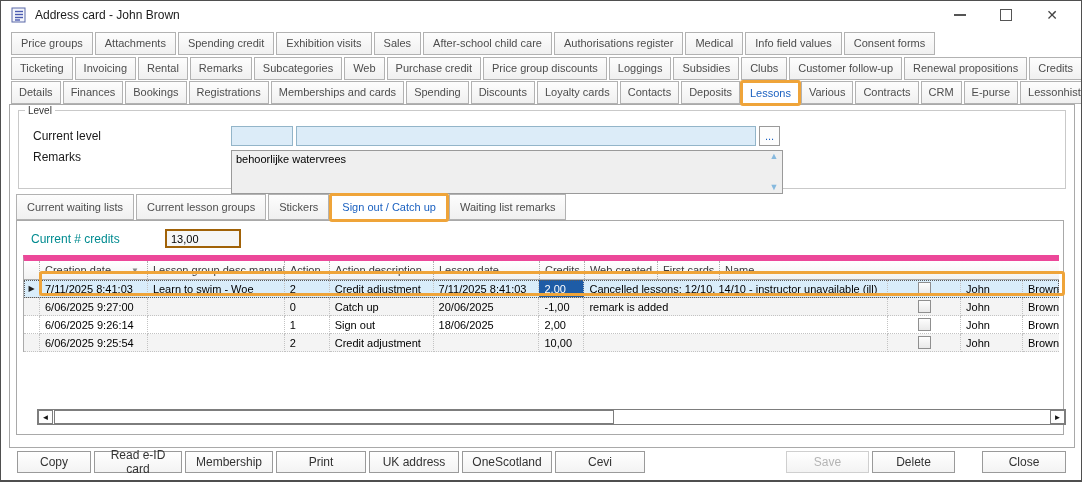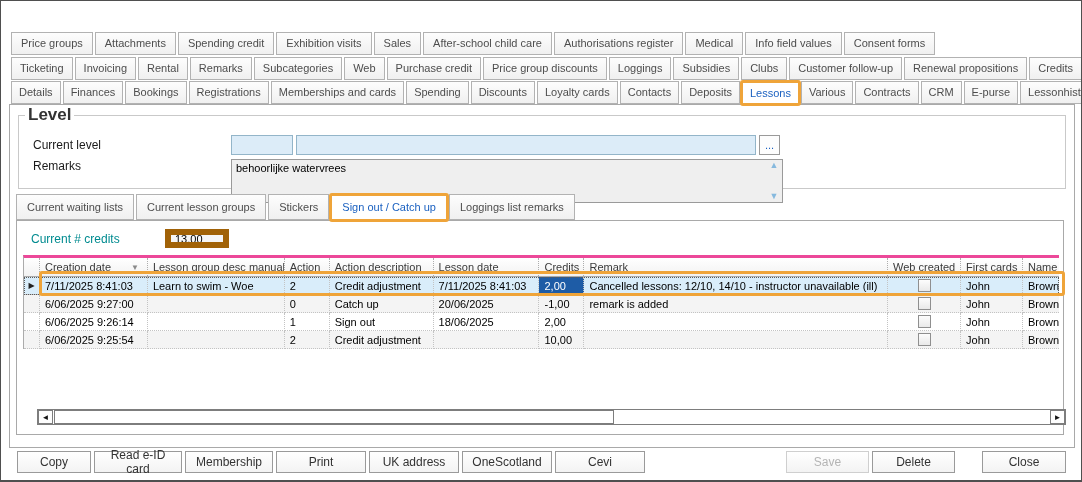--- a/index.html
+++ b/index.html
@@ -25,21 +25,21 @@
   .tab.sel{background:#fff;color:#1b61c0;border-top:2px solid #2e7fd2;line-height:20px;}
   
   .hl::after{content:"";position:absolute;left:-3px;top:-3px;right:-3px;bottom:-3px;
     border:3px solid #efa439;border-radius:3px;pointer-events:none;z-index:9;}
   
   .outer-panel{position:absolute;left:8px;top:103px;width:1066px;height:344px;
     border:1px solid #a9a9a9;box-sizing:border-box;background:#fff;}
   
   .level-fs{position:absolute;left:8px;top:0px;width:1048px;height:84px;box-sizing:border-box;
     border:1px solid #c9c9c9;margin:0;padding:0;}
-  .level-fs legend{font-size:17px;color:#333;margin-left:6px;padding:0 3px;font-weight:bold;}
+  .level-fs legend{font-size:10px;color:#333;margin-left:6px;padding:0 3px;}
   .frow{position:absolute;left:0;display:flex;align-items:center;}
   .fr1{top:10px;}
   .fr2{top:34px;align-items:flex-start;}
   .flabel{display:inline-block;width:212px;padding-left:14px;font-size:12px;color:#1a1a1a;box-sizing:border-box;}
   .inp{box-sizing:border-box;height:20px;border:1px solid #93b5c9;background:#dcecf8;margin-right:3px;font-size:11px;padding:0 3px;}
   .inp.small{width:62px;}
   .inp.big{width:460px;}
   .dots{box-sizing:border-box;width:21px;height:20px;border:1px solid #9a9a9a;background:#fdfdfd;
     color:#1b61c0;font-size:11px;line-height:10px;text-align:center;cursor:default;padding:0;}
   .remarks-box{position:relative;box-sizing:border-box;width:552px;height:44px;border:1px solid #9a9a9a;
@@ -48,25 +48,25 @@
     justify-content:space-between;align-items:center;color:#86b9de;font-size:9px;line-height:9px;}
   
   .subtabs{position:absolute;left:6px;top:89px;display:flex;height:26px;}
   .subtabs .tab{height:26px;line-height:24px;padding:0 10px;font-size:11px;}
   .subtabs .tab.sel{line-height:22px;}
   
   .inner-panel{position:absolute;left:6px;top:115px;width:1048px;height:215px;
     border:1px solid #a9a9a9;box-sizing:border-box;background:#fff;}
   .credits-row{position:absolute;left:14px;top:8px;display:flex;align-items:center;}
   .credits-label{width:134px;font-size:12px;color:#018b90;}
-  .credits-input{box-sizing:border-box;width:64px;height:19px;border:6px solid #a16207;background:#f6f6f6;
+  .credits-input{box-sizing:border-box;width:76px;height:19px;border:2px solid #a16207;background:#f6f6f6;
     font-size:11px;color:#000;padding:0 4px;font-family:"Liberation Sans",sans-serif;}
   
   .grid{position:absolute;left:6px;top:34px;width:1036px;overflow:hidden;
-    border-top:3px solid #ec4899;border-left:1px solid #ababab;box-sizing:border-box;}
+    border-top:6px solid #ec4899;border-left:1px solid #ababab;box-sizing:border-box;}
   .g-header{display:flex;height:19px;background:linear-gradient(#ffffff,#f2f2f2);border-bottom:1px solid #ababab;box-sizing:border-box;}
   .g-header .gc{font-size:11px;color:#3a3a3a;border-right:1px dotted #adadad;display:flex;align-items:center;padding-left:5px;box-sizing:border-box;overflow:hidden;white-space:nowrap;}
   .sort{margin-left:auto;margin-right:8px;font-size:8px;color:#8a8a8a;}
   .g-row{display:flex;height:18px;background:#fff;position:relative;}
   .g-row.alt{background:#f4f4f4;}
   .g-row .gc{font-size:11px;color:#000;border-right:1px dotted #c3c3c3;border-bottom:1px dotted #c3c3c3;
     display:flex;align-items:center;padding-left:5px;box-sizing:border-box;overflow:hidden;white-space:nowrap;}
   .g-row.selrow{background:#d9edfa;outline:1px dotted #5a5a5a;outline-offset:-1px;}
   .gc.selcell{background:#1e5ca6;color:#fff;}
   .w-sel{width:16px;padding-left:0 !important;justify-content:center;}
@@ -93,20 +93,43 @@
   .btn{box-sizing:border-box;height:22px;border:1px solid #9a9a9a;background:linear-gradient(#ffffff,#f3f3f3);
     font-size:12px;color:#333;display:flex;align-items:center;justify-content:center;cursor:default;}
   .btn.disabled{color:#b4b4b4;border-color:#cfcfcf;}
   .b74{width:74px;}.b88{width:88px;}.b90{width:90px;}.b83{width:83px;}.b84{width:84px;margin-left:24px;}
 </style>
 </head>
 <body>
 
 <div class="window">
 
+  <div class="titlebar">
+    <span class="app-icon">
+      <svg width="16" height="16" viewBox="0 0 16 16">
+        <rect x="1" y="1" width="13" height="14" fill="#f3f5fb" stroke="#5a68a8"></rect>
+        <line x1="4" y1="4.5" x2="12" y2="4.5" stroke="#4a5ab0" stroke-width="1.4"></line>
+        <line x1="4" y1="7.5" x2="12" y2="7.5" stroke="#4a5ab0" stroke-width="1.4"></line>
+        <line x1="4" y1="10.5" x2="12" y2="10.5" stroke="#4a5ab0" stroke-width="1.4"></line>
+        <line x1="4" y1="13" x2="9" y2="13" stroke="#4a5ab0" stroke-width="1.4"></line>
+      </svg>
+    </span>
+    <span class="title">Address card - John Brown</span>
+    <div class="wincontrols">
+      <span class="wc">
+          <span class="minglyph"></span>
+        </span>
+      <span class="wc">
+          <span class="maxbox"></span>
+        </span>
+      <span class="wc">
+          <span class="closeglyph">✕</span>
+        </span>
+    </div>
+  </div>
 
   <div class="tabrow tr1">
     <span class="tab">Price groups</span>
     <span class="tab">Attachments</span>
     <span class="tab">Spending credit</span>
     <span class="tab">Exhibition visits</span>
     <span class="tab">Sales</span>
     <span class="tab">After-school child care</span>
     <span class="tab">Authorisations register</span>
     <span class="tab">Medical</span>
@@ -170,21 +193,21 @@
           </div>
         </div>
       </div>
     </fieldset>
 
     <div class="subtabs">
       <span class="tab">Current waiting lists</span>
       <span class="tab">Current lesson groups</span>
       <span class="tab">Stickers</span>
       <span class="tab sel hl">Sign out / Catch up</span>
-      <span class="tab">Loggings list remarks</span>
+      <span class="tab">Waiting list remarks</span>
     </div>
 
     <div class="inner-panel">
 
       <div class="credits-row">
         <span class="credits-label">Current # credits</span>
         <input class="credits-input" readonly="" value="13,00" style="">
       </div>
 
       <div class="grid">
@@ -201,23 +224,20 @@
               <span>Action</span>
             </div>
           <div class="gc w-c3">
               <span>Action description</span>
             </div>
           <div class="gc w-c4">
               <span>Lesson date</span>
             </div>
           <div class="gc w-c5">
               <span>Credits</span>
-            </div>
-          <div class="gc w-c6">
-              <span>Remark</span>
             </div>
           <div class="gc w-c7">
               <span>Web created</span>
             </div>
           <div class="gc w-c8">
               <span>First cards</span>
             </div>
           <div class="gc w-c9">
               <span>Name</span>
             </div>

